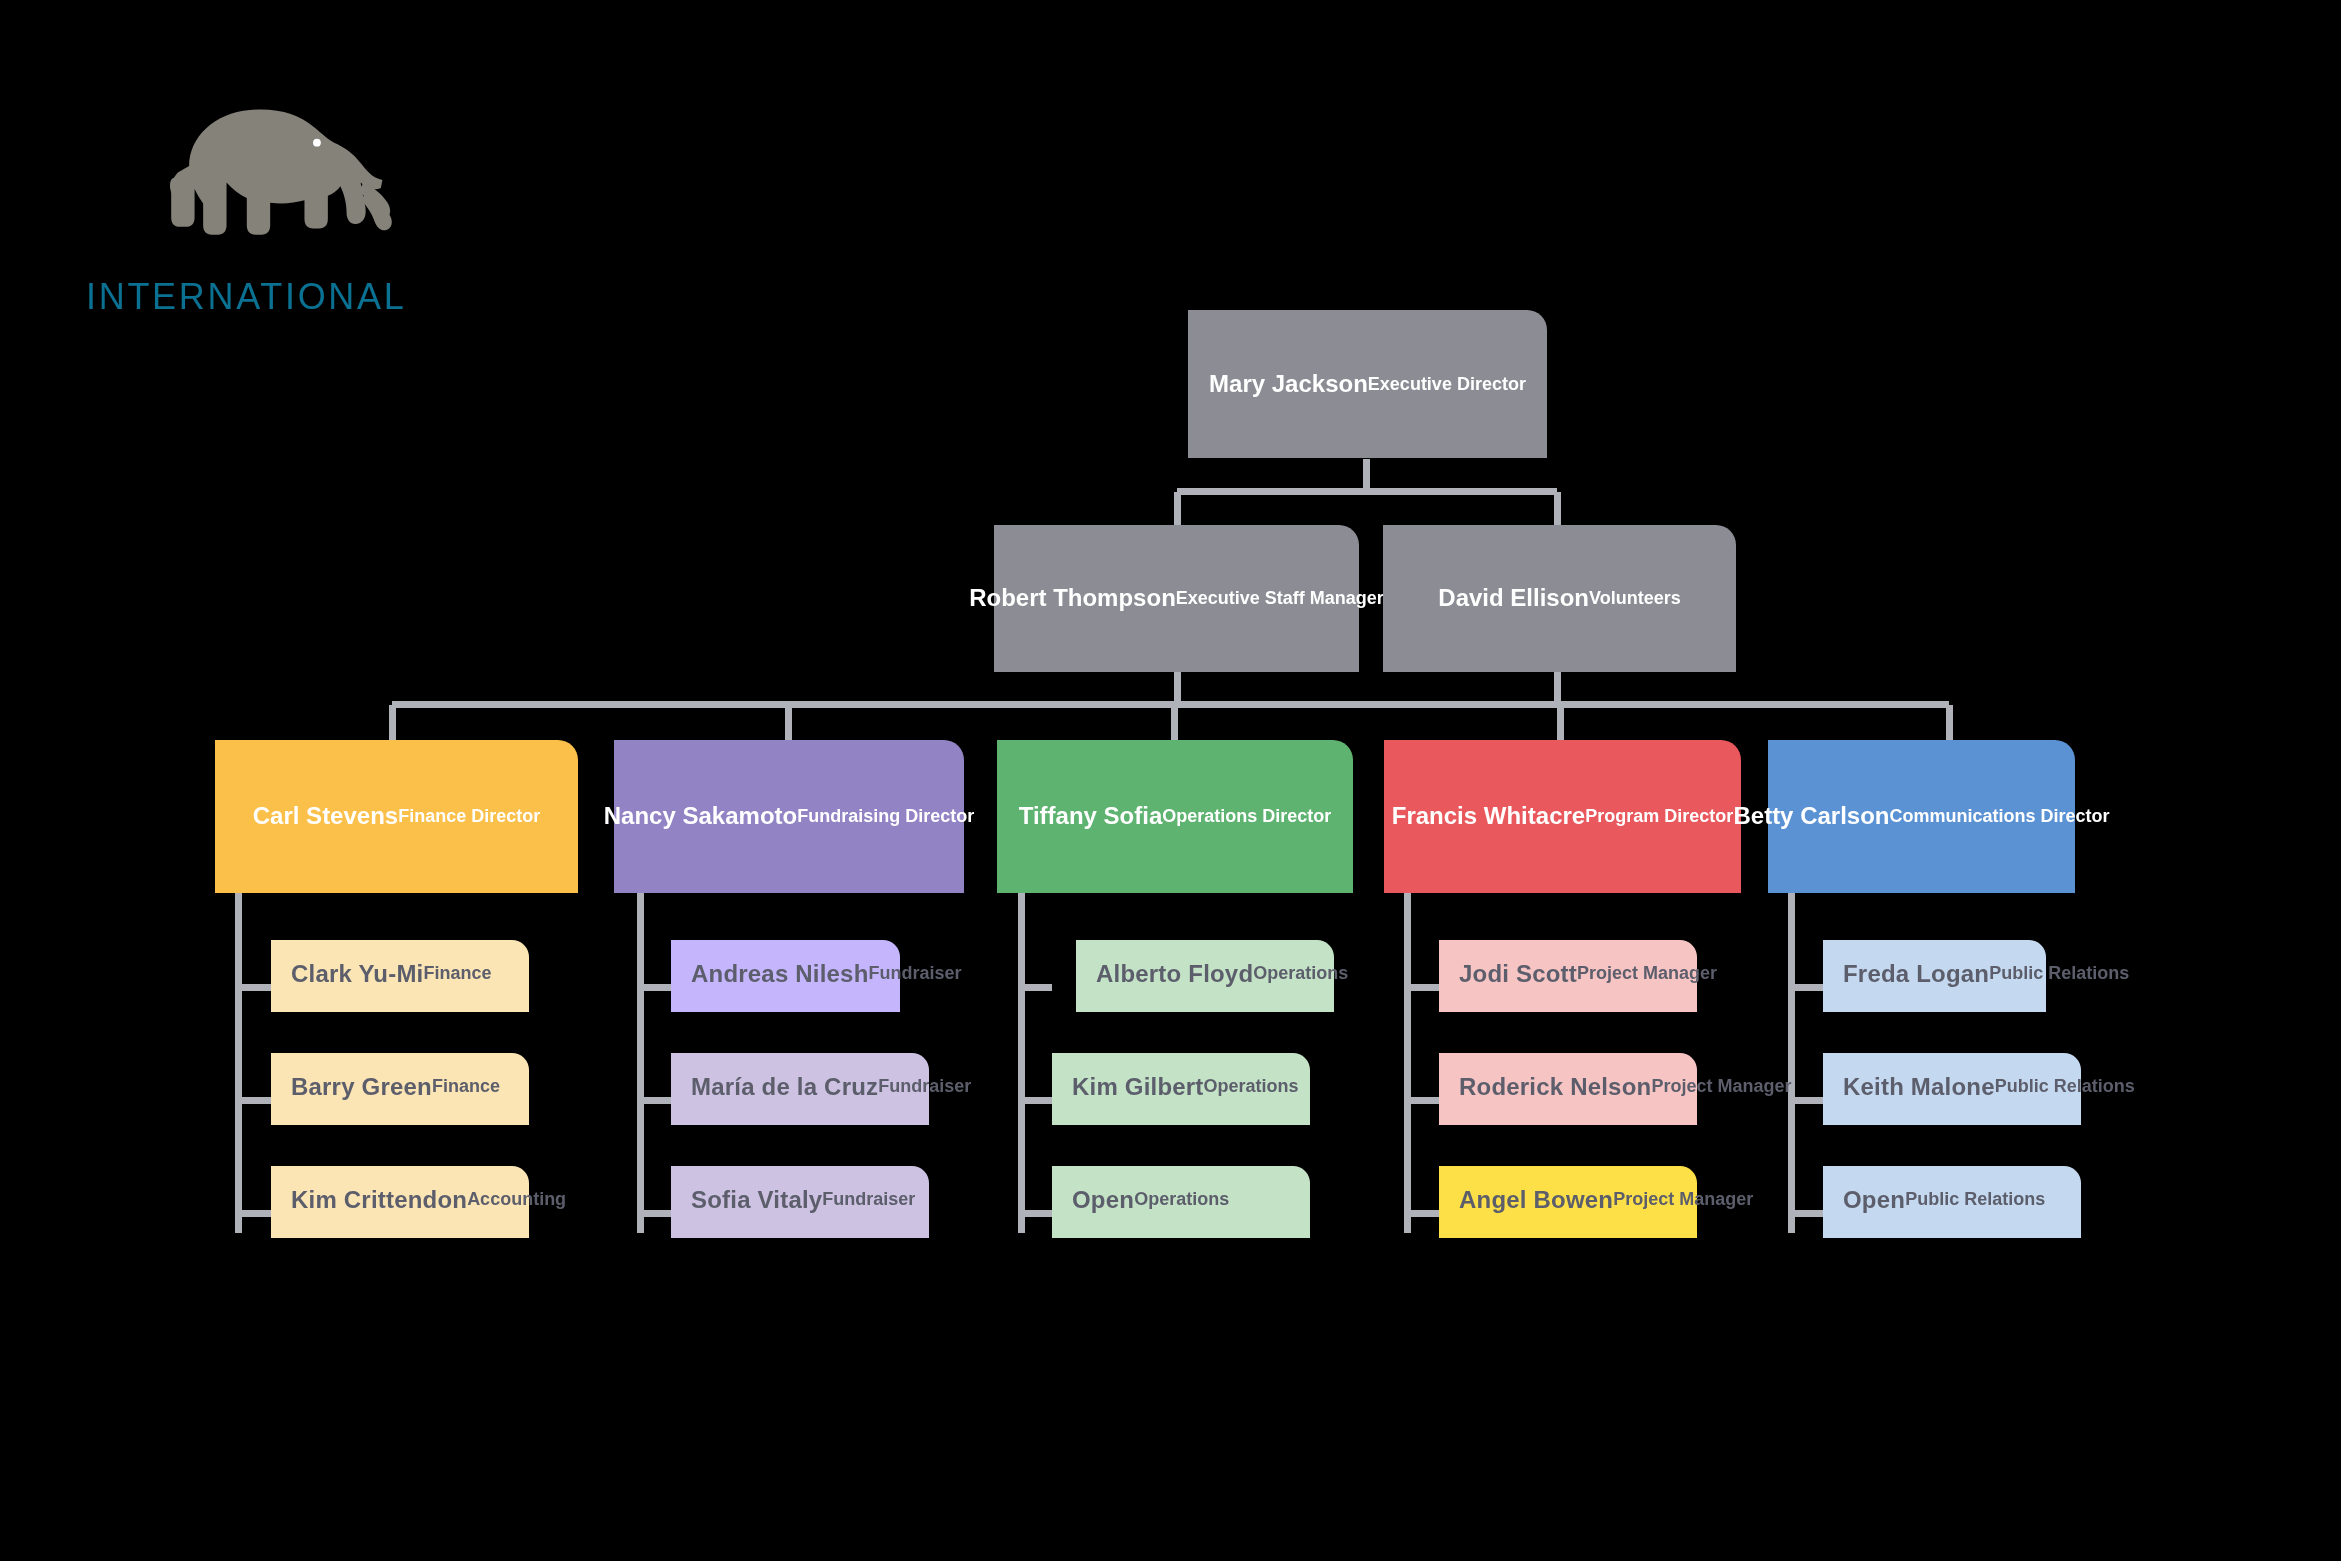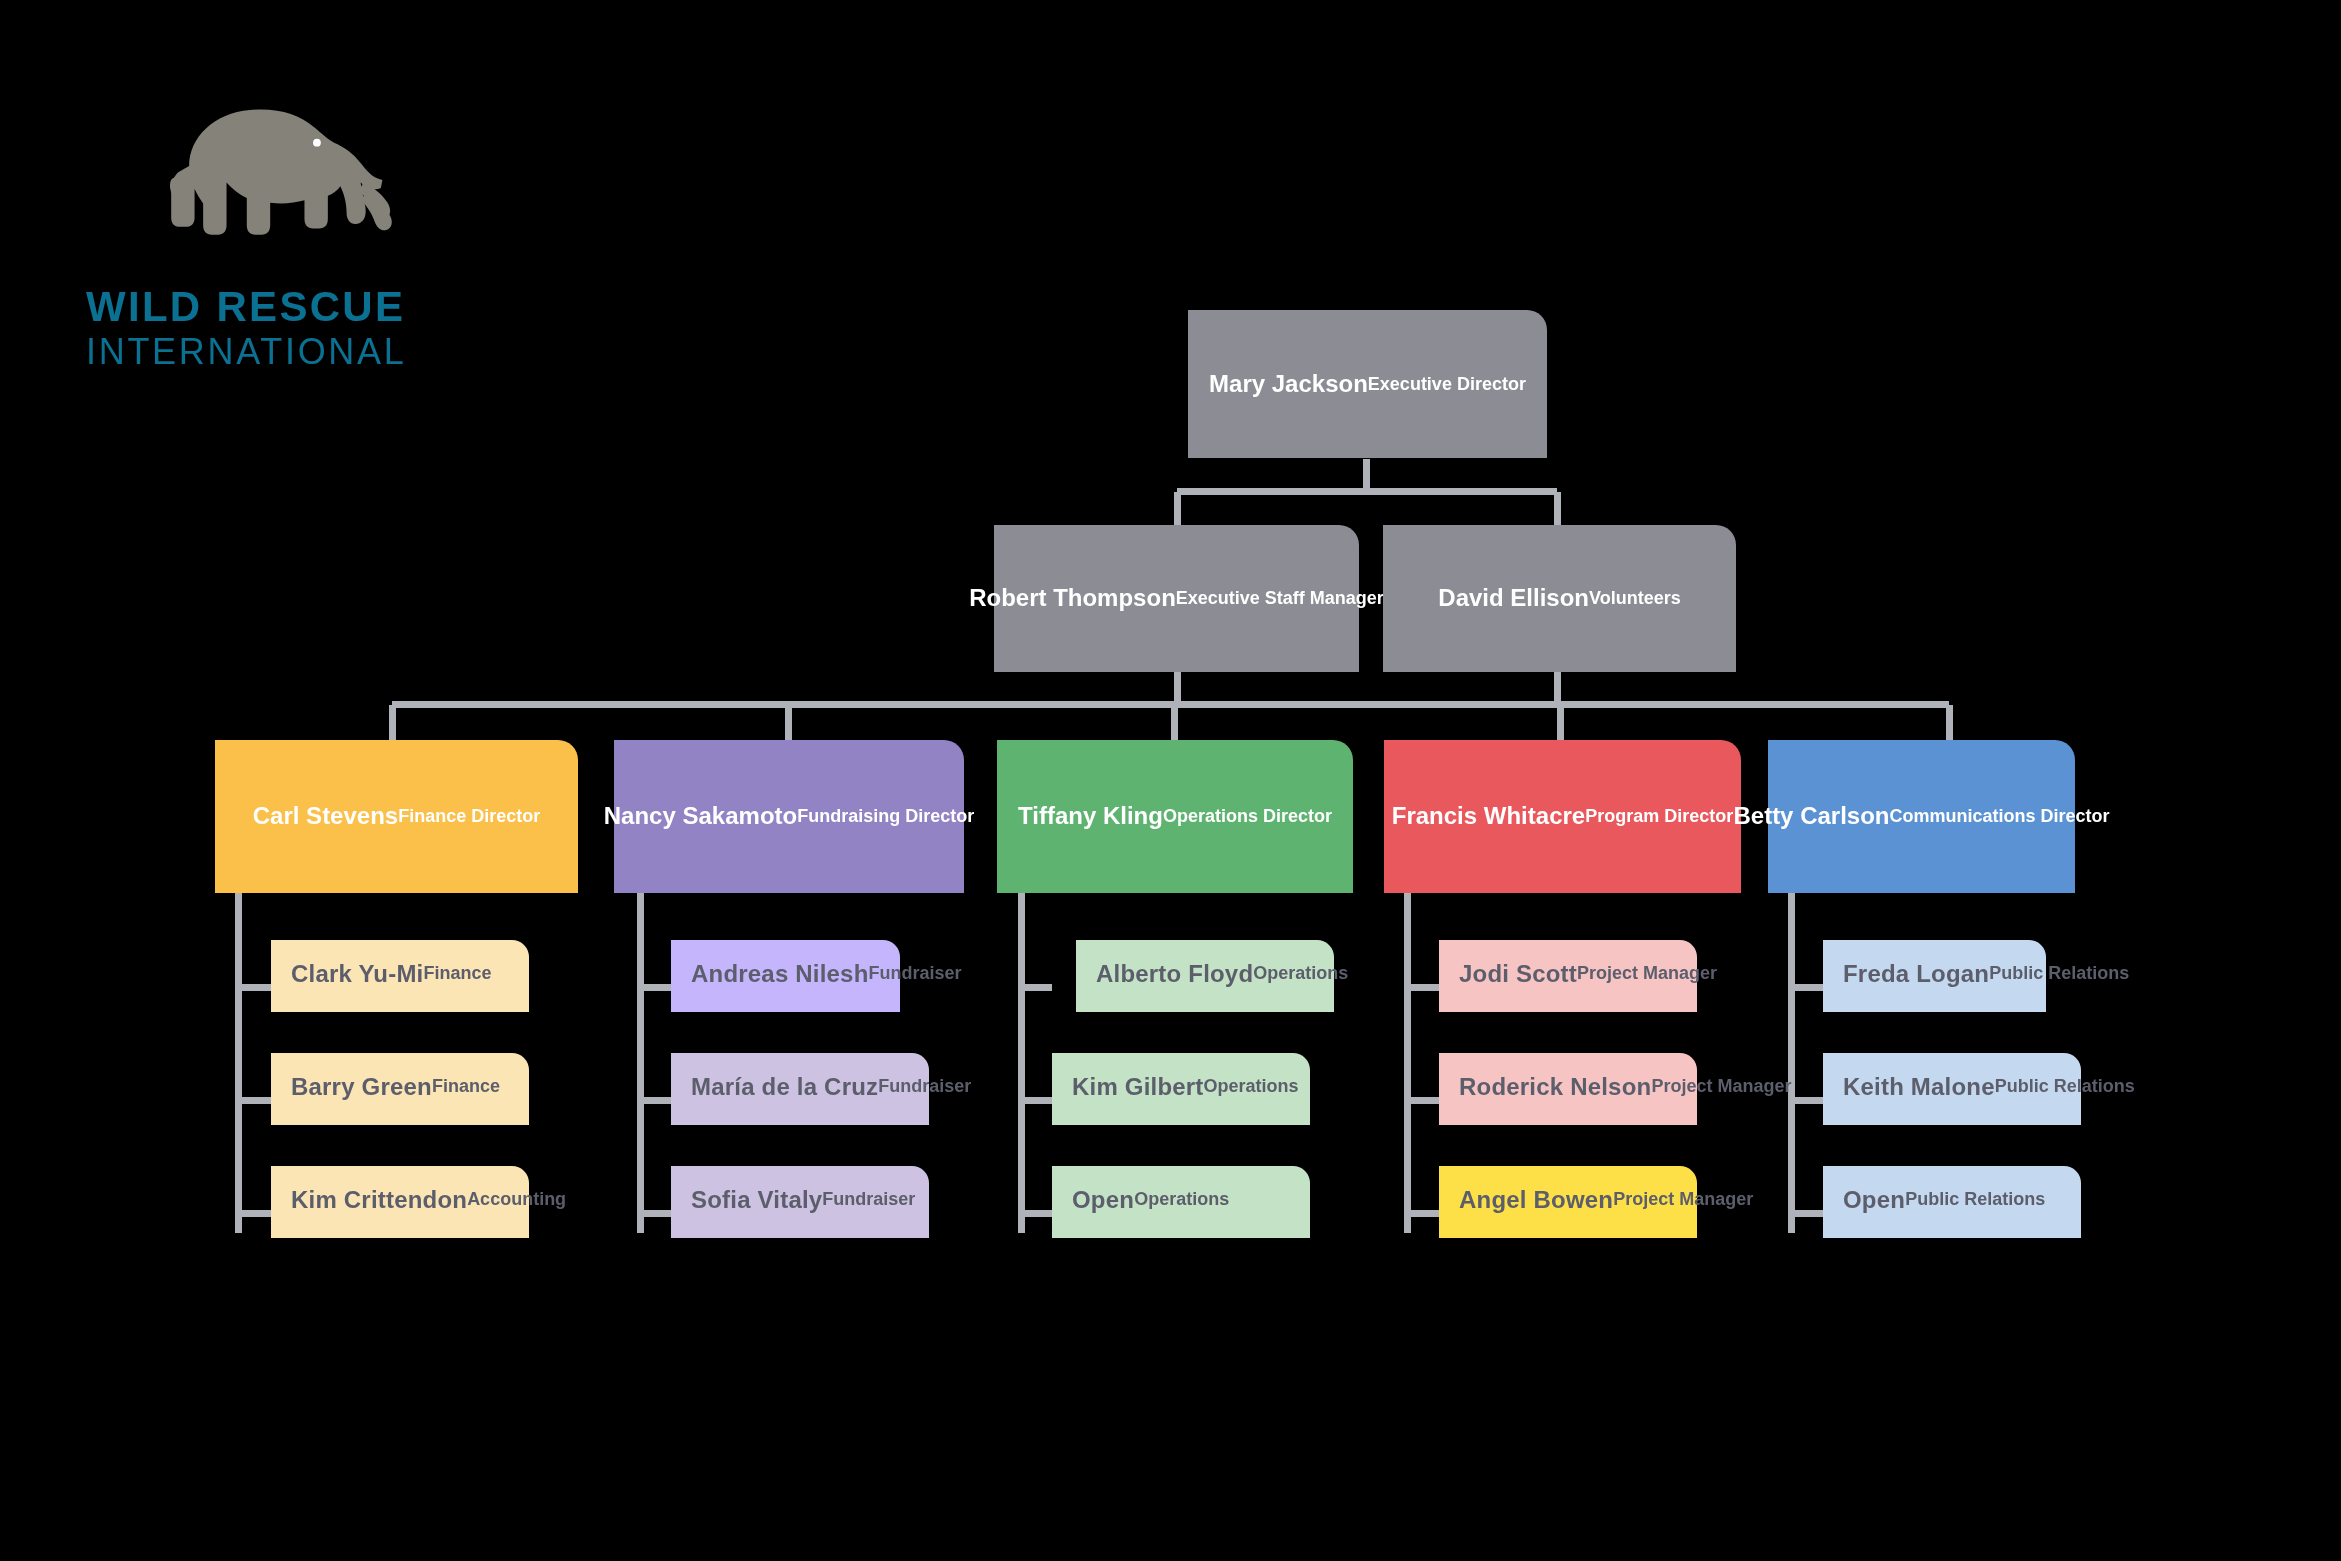--- a/index.html
+++ b/index.html
@@ -126,21 +126,20 @@
                C49 112 53 105 58 100 Z"></path>
       <path d="M296 112 C306 118 318 126 326 138 C332 147 331 156 324 160
                C318 163 312 159 309 151 C305 141 298 131 290 124 Z"></path>
       <path d="M300 126 C312 134 324 144 330 156 C334 164 332 172 325 174
                C319 176 313 171 310 163 C306 152 299 142 292 135 Z"></path>
       <path d="M56 108 C50 104 46 112 48 122 C50 132 56 140 62 142
                C66 143 68 138 67 131 C66 121 62 112 56 108 Z"></path>
     </g>
     <circle cx="236" cy="62" r="5" fill="#ffffff"></circle>
   </svg>
-  <div class="logo-line1" style="color:#0b7193">WILD RESCUE</div>
   <div class="logo-line2" style="color:#0b7193">INTERNATIONAL</div>
 </div>
 
 <svg id="connector-layer" aria-hidden="true" viewBox="0 0 3000 2000" width="2342" height="1561">
   <g stroke="#b0b2ba" stroke-width="9" fill="none" shape-rendering="crispEdges">
 
     <path d="M1751 588 L1751 630"></path>
     <path d="M1508 630 L1995 630"></path>
     <path d="M1508 630 L1508 676"></path>
     <path d="M1995 630 L1995 676"></path>
@@ -201,21 +200,21 @@
   <div class="name">Carl Stevens</div>
   <div class="role">Finance Director</div>
 </div>
 
 <div class="node tier-dir" style="left:614px; top:740px; width:350px; height:153px; background:#9183c4;">
   <div class="name">Nancy Sakamoto</div>
   <div class="role">Fundraising Director</div>
 </div>
 
 <div class="node tier-dir" style="left:997px; top:740px; width:356px; height:153px; background:#5fb371;">
-  <div class="name">Tiffany Kling</div>
+  <div class="name">Tiffany Sofia</div>
   <div class="role">Operations Director</div>
 </div>
 
 <div class="node tier-dir" style="left:1384px; top:740px; width:357px; height:153px; background:#e8585c;">
   <div class="name">Francis Whitacre</div>
   <div class="role">Program Director</div>
 </div>
 
 <div class="node tier-dir" style="left:1768px; top:740px; width:307px; height:153px; background:#5b92d4;">
   <div class="name">Betty Carlson</div>

